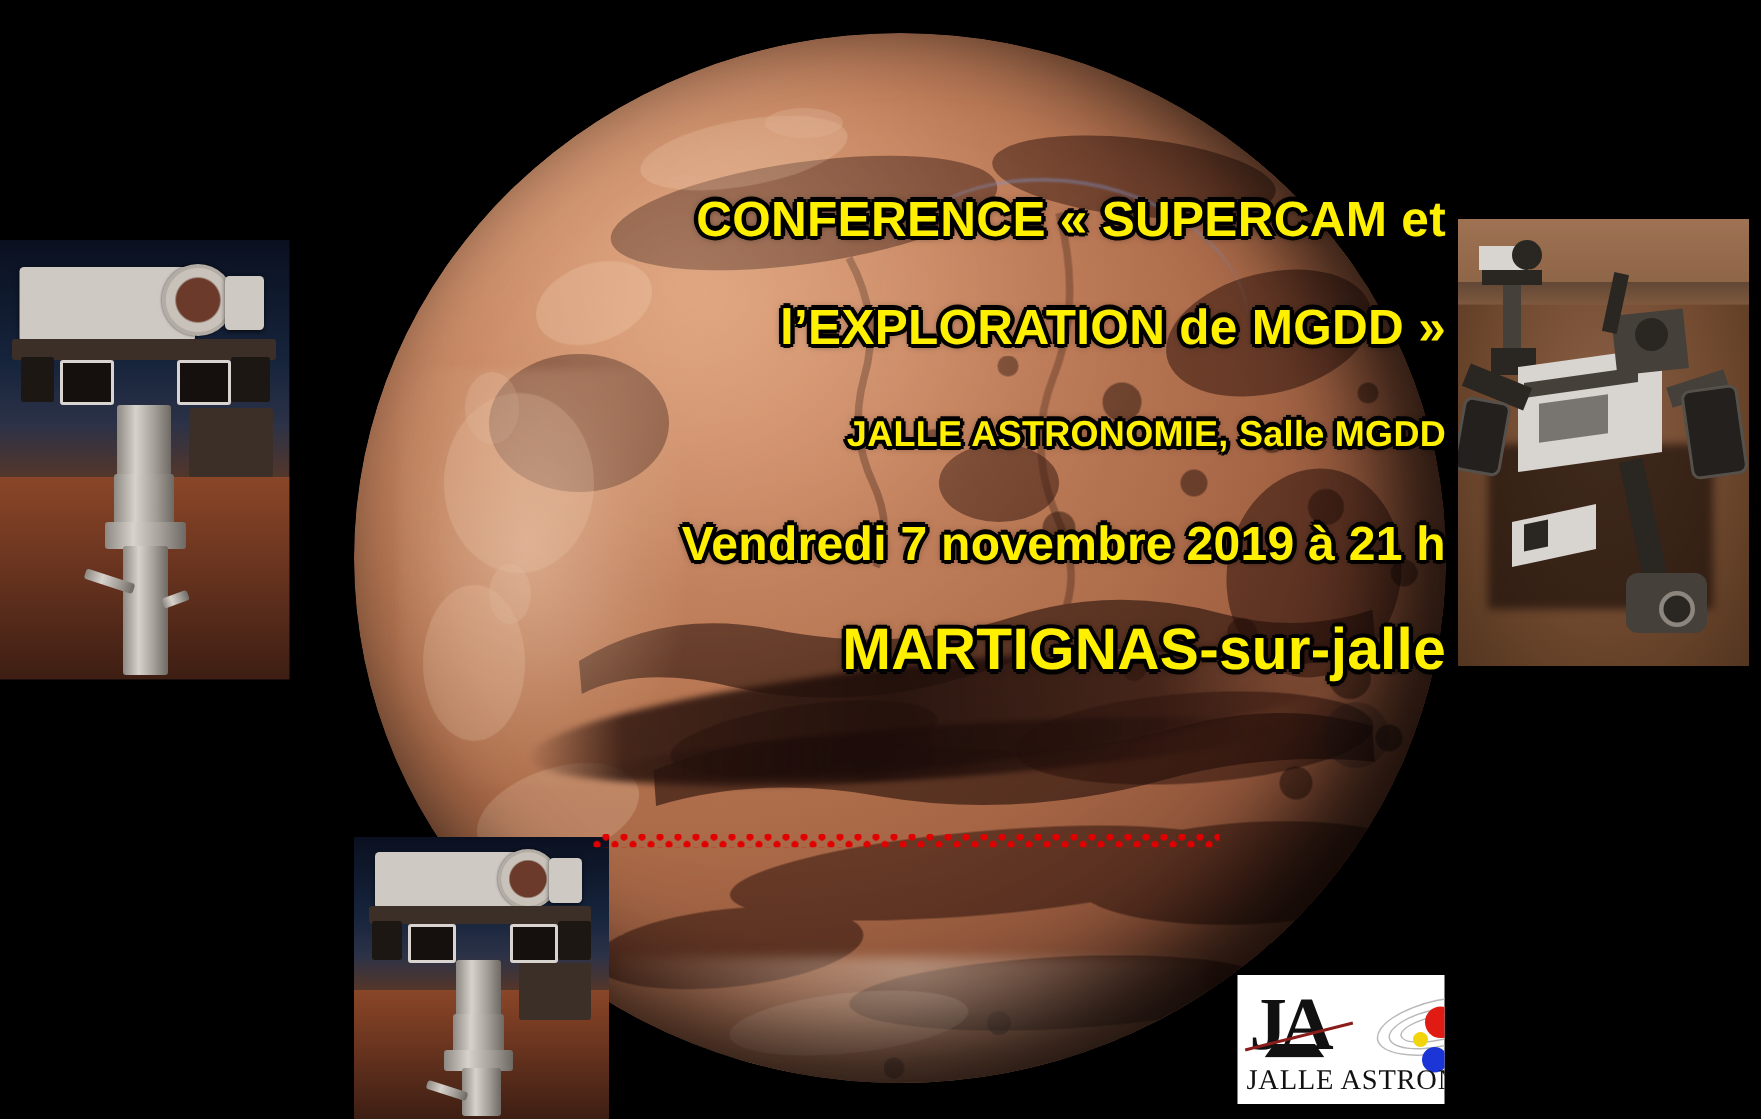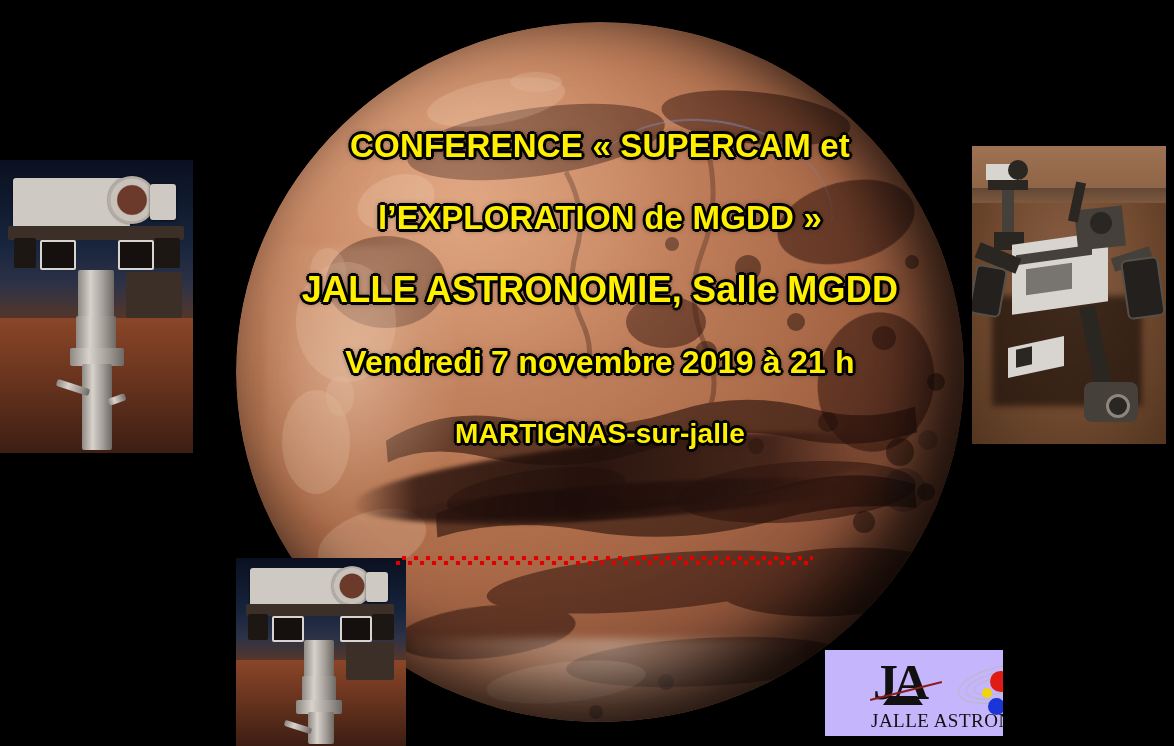--- a/index.html
+++ b/index.html
@@ -95,52 +95,52 @@
     background:radial-gradient(ellipse at 50% 30%, #8a6046 0%, #70492f 55%, #53351f 100%);}
   .rv-deck{position:absolute;background:#d8d4cf;}
   .rv-dark{position:absolute;background:#2a2622;}
   .rv-dark2{position:absolute;background:#46403a;}
   .rv-shadow{position:absolute;background:rgba(20,10,6,.62);filter:blur(3px);}
   .rv-wheel{position:absolute;background:#23201d;border-radius:6px;border:2px solid #55504a;}
 
   
   .poster-text{
     position:absolute;left:236px;top:110px;width:728px;
-    text-align:center;pointer-events:none;
+    text-align:right;pointer-events:none;
   }
   .tline{
     display:block;
     color:#FFF000;
     font-weight:bold;
     font-size:33px;
     line-height:72px;
     letter-spacing:.2px;
     white-space:nowrap;
     text-shadow:
       -2px -2px 0 #000, 2px -2px 0 #000, -2px 2px 0 #000, 2px 2px 0 #000,
       -3px 0 0 #000, 3px 0 0 #000, 0 -3px 0 #000, 0 3px 0 #000,
       0 0 6px rgba(0,0,0,.85);
   }
   .tline.l2{font-size:33px;}
-  .tline.l3{font-size:36px;}
+  .tline.l3{font-size:24px;}
   .tline.l4{font-size:32px;}
-  .tline.l5{font-size:28px;position:relative;}
+  .tline.l5{font-size:39px;position:relative;}
   .squiggle{
     position:absolute;left:159px;top:446px;width:418px;height:9px;
     background-image:
       radial-gradient(circle at 3px 7px, #e10000 2.2px, rgba(0,0,0,0) 2.6px),
       radial-gradient(circle at 9px 2px, #e10000 2.2px, rgba(0,0,0,0) 2.6px);
     background-size:12px 9px;
     background-repeat:repeat-x;
   }
 
   
   #logo-jalle-astronomie{
     position:absolute;left:825px;top:650px;width:138px;height:86px;
-    background:#c4b5fd;overflow:hidden;padding-left:40px;
+    background:#ffffff;overflow:hidden;
   }
   .logo-inner{position:relative;width:190px;height:86px;}
   .logo-ja{
     position:absolute;left:8px;top:4px;width:86px;height:56px;
     font-family:"Liberation Serif", serif;font-weight:bold;font-size:50px;
     color:#111;letter-spacing:-5px;line-height:56px;
   }
   .logo-slash{position:absolute;left:4px;top:40px;width:74px;height:2px;background:#8a1c1c;transform:rotate(-14deg);}
   .logo-base{position:absolute;left:18px;top:46px;width:40px;height:9px;background:#111;clip-path:polygon(0 100%,16% 0,84% 0,100% 100%);}
   .orbit{position:absolute;border:1.4px solid #b9b9b9;border-radius:50%;}

